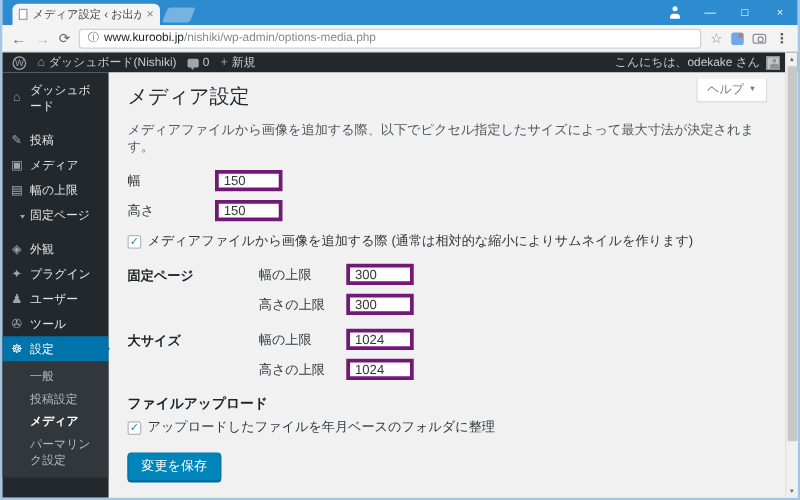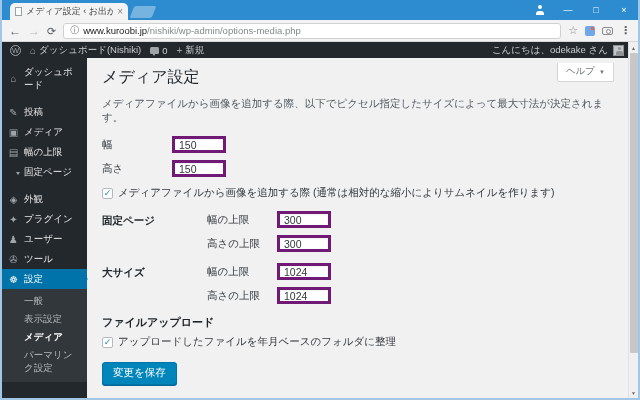--- a/index.html
+++ b/index.html
@@ -216,21 +216,21 @@
         <div class="side-item">
           <span class="ico">✇</span>
           <span>ツール</span>
         </div>
         <div class="side-item active">
           <span class="ico">☸</span>
           <span>設定</span>
         </div>
         <div class="submenu">
           <div class="sub-item">一般</div>
-          <div class="sub-item">表示設定</div>
+          <div class="sub-item">投稿設定</div>
           <div class="sub-item current">メディア</div>
           <div class="sub-item">パーマリンク設定</div>
 
         </div>
 
       </div>
 
       <div class="main">
         <div class="help-btn">
           <span>ヘルプ</span>

